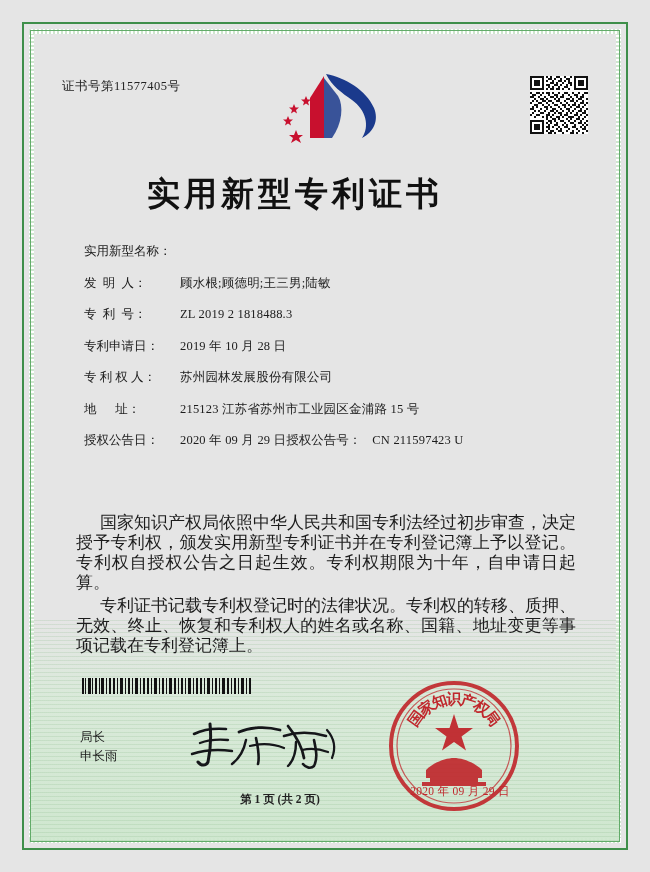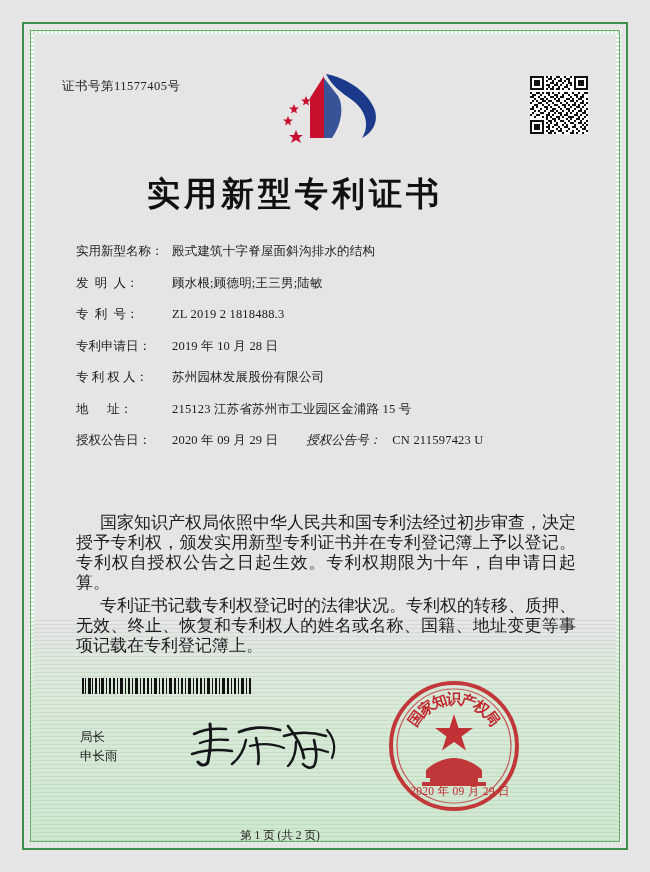--- a/index.html
+++ b/index.html
@@ -92,21 +92,21 @@
     text-align: center;
     font-size: 33px;
     font-weight: bold;
     letter-spacing: 4px;
     font-family: "Liberation Serif", "DejaVu Serif", serif;
     color: #111;
   }
 
   .fields {
     position: absolute;
-    left: 76px; top: 243px;
+    left: 84px; top: 243px;
     width: 500px;
     font-size: 12.5px;
     color: #1c1c1c;
   }
   .field-row {
     display: flex;
     align-items: baseline;
     margin-bottom: 14.5px;
   }
   .field-label {
@@ -117,22 +117,20 @@
   }
   .field-value {
     flex: 1 1 auto;
     letter-spacing: 0.2px;
   }
   .field-row.inline .field-value { flex: 0 0 auto; }
   .field-label2 {
     width: 86px;
     flex: 0 0 86px;
     white-space: pre;
-    margin-left: 28px;
-    font-style: italic;
   }
 
   .paragraphs {
     position: absolute;
     left: 76px; top: 513px;
     width: 500px;
     font-size: 17px;
     line-height: 20px;
     color: #1c1c1c;
     text-align: justify;
@@ -173,25 +171,26 @@
     left: 390px; top: 784px;
     width: 140px;
     text-align: center;
     font-size: 11.5px;
     color: #c0282d;
     letter-spacing: 0.3px;
   }
 
   .footer {
     position: absolute;
-    left: 0; top: 828px;
+    left: 0; top: 792px;
     width: 560px;
     text-align: center;
     font-size: 11.5px;
     color: #222;
+    font-weight: bold;
   }
 </style>
 </head>
 <body>
 
 <div class="page">
 
   <div class="border-pattern"></div>
   <div class="border-outer"></div>
   <div class="border-inner"></div>
@@ -437,21 +436,20 @@
         <rect x="26" y="28" width="1" height="1"></rect>
       <rect x="8" y="20" width="1" height="1"></rect>
     </g>
   </svg>
 
   <div class="title">实用新型专利证书</div>
 
   <div class="fields">
     <div class="field-row">
       <span class="field-label">实用新型名称：</span>
-      <span class="field-value">殿式建筑十字脊屋面斜沟排水的结构</span>
     </div>
     <div class="field-row">
       <span class="field-label">发  明  人：</span>
       <span class="field-value">顾水根;顾德明;王三男;陆敏</span>
     </div>
     <div class="field-row">
       <span class="field-label">专  利  号：</span>
       <span class="field-value">ZL 2019 2 1818488.3</span>
     </div>
     <div class="field-row">

